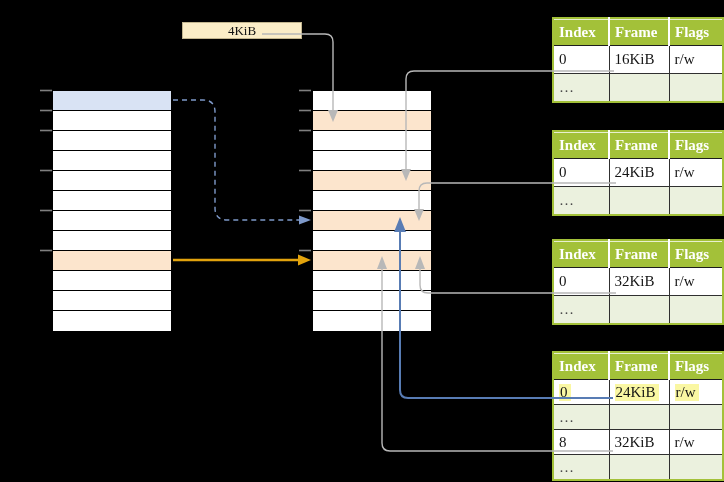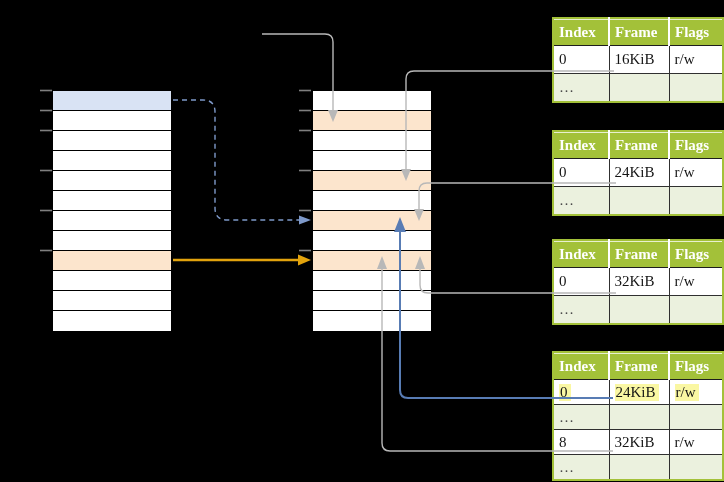--- a/index.html
+++ b/index.html
@@ -65,20 +65,21 @@
       <div class="mem-row" style="height: 20px; background: var(--row-orange);"></div>
       <div class="mem-row" style="height: 20px;"></div>
       <div class="mem-row" style="height: 20px; background: var(--row-orange);"></div>
       <div class="mem-row" style="height: 20px;"></div>
       <div class="mem-row" style="height: 20px; background: var(--row-orange);"></div>
       <div class="mem-row" style="height: 20px;"></div>
       <div class="mem-row" style="height: 20px;"></div>
       <div class="mem-row" style="height: 20px;"></div>
     </div>
 
+  <div class="frame-box">4KiB</div>
 
   <table class="pt-table" style="top:17px;">
       <colgroup>
         <col style="width: 56px;">
         <col style="width: 60px;">
         <col style="width: 54px;">
       </colgroup>
       <thead>
         <tr>
           <th>Index</th>

